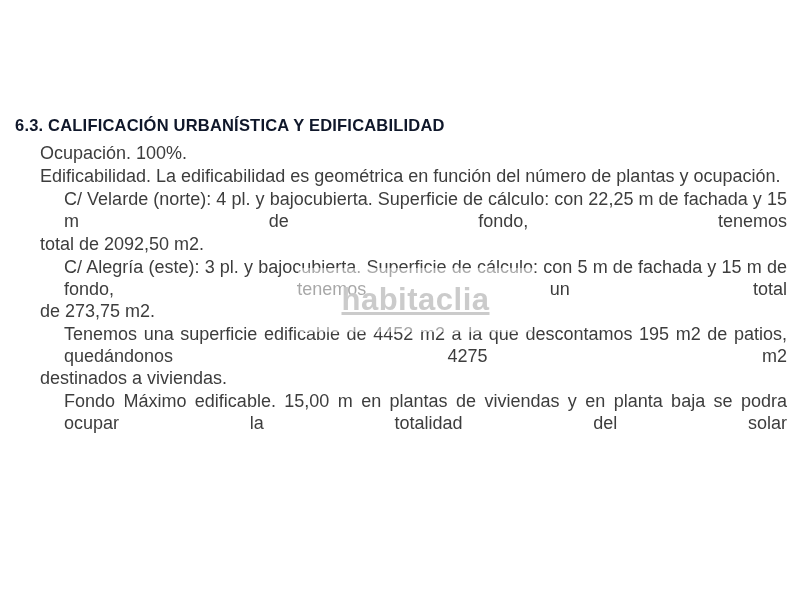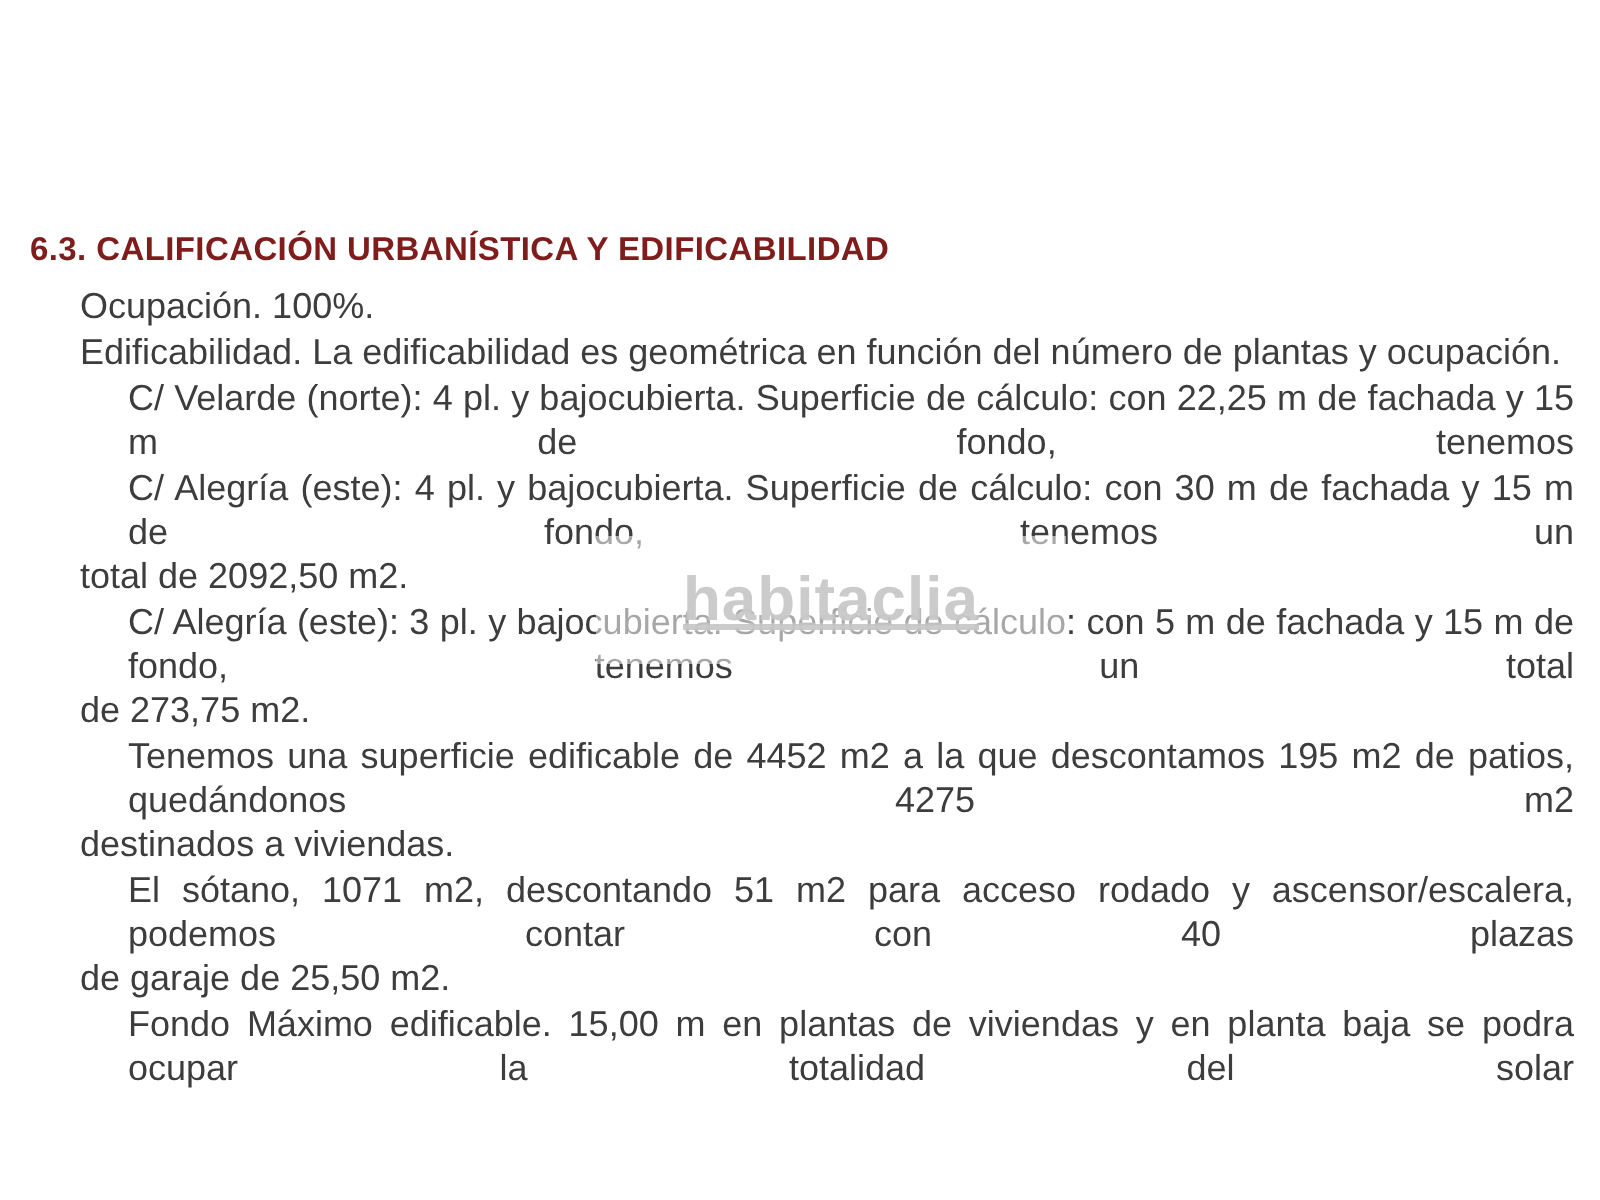--- a/index.html
+++ b/index.html
@@ -14,21 +14,21 @@
   .doc {
     position: absolute;
     left: 15px;
     top: 114px;
     width: 775px;
     color: #3d3d3d;
   }
   .doc-heading {
     font-size: 16.5px;
     font-weight: 700;
-    color: #7f1d1d;
+    color: #0f172a;
     letter-spacing: 0.2px;
     line-height: 22px;
     margin: 0 0 6px 0;
     white-space: nowrap;
   }
   .doc-body {
     padding-left: 25px;
     width: 747px;
     font-size: 18px;
     line-height: 22px;
@@ -75,34 +75,29 @@
       </div>
       <div class="para">
         <div class="line">Edificabilidad. La edificabilidad es geométrica en función del número de plantas y ocupación.</div>
       </div>
       <div class="para">
         <div class="line j">C/ Velarde (norte): 4 pl. y bajocubierta. Superficie de cálculo: con 22,25 m de fachada y 15 m de fondo, tenemos</div>
       </div>
       <div class="para">
       </div>
       <div class="para">
-        <div class="line j">C/ Alegría (este): 4 pl. y bajocubierta. Superficie de cálculo: con 30 m de fachada y 15 m de fondo, tenemos un</div>
         <div class="line">total de 2092,50 m2.</div>
       </div>
       <div class="para">
         <div class="line j">C/ Alegría (este): 3 pl. y bajocubierta. Superficie de cálculo: con 5 m de fachada y 15 m de fondo, tenemos un total</div>
         <div class="line">de 273,75 m2.</div>
       </div>
       <div class="para">
         <div class="line j">Tenemos una superficie edificable de 4452 m2 a la que descontamos 195 m2 de patios, quedándonos 4275 m2</div>
         <div class="line">destinados a viviendas.</div>
-      </div>
-      <div class="para">
-        <div class="line j">El sótano, 1071 m2, descontando 51 m2 para acceso rodado y ascensor/escalera, podemos contar con 40 plazas</div>
-        <div class="line">de garaje de 25,50 m2.</div>
       </div>
       <div class="para">
         <div class="line j">Fondo Máximo edificable. 15,00 m en plantas de viviendas y en planta baja se podra ocupar la totalidad del solar</div>
       </div>
     </div>
   </div>
 
   <div class="watermark-box">
     <span class="watermark-text">habitaclia</span>
   </div>

